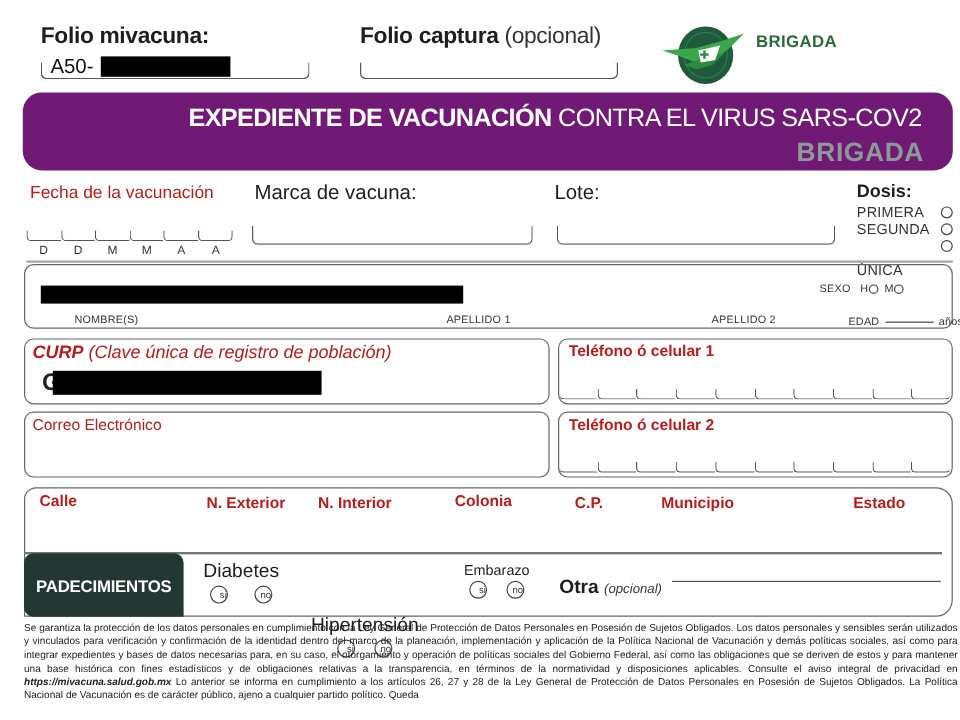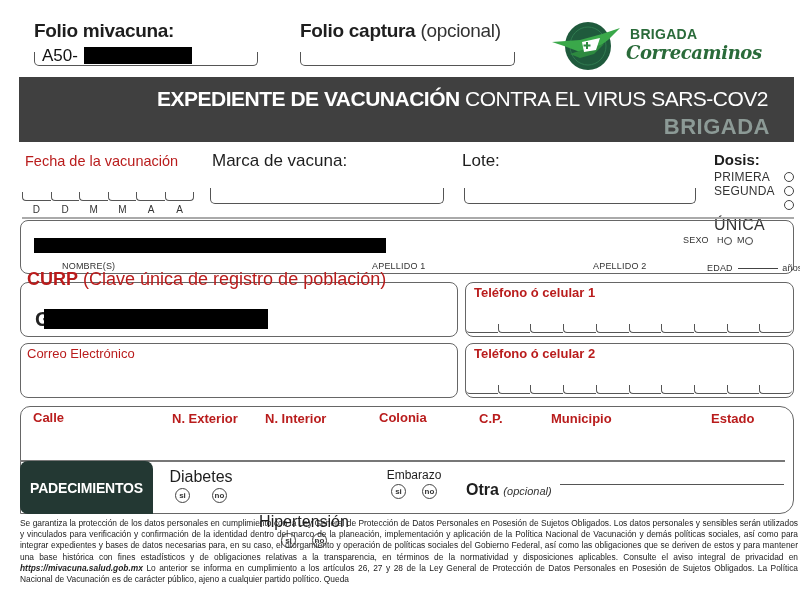--- a/index.html
+++ b/index.html
@@ -12,38 +12,38 @@
   .folio-label .light { font-weight: normal; color: #333; }
   .bracket-box { border: 1.5px solid #555; border-top: none; border-radius: 0 0 5px 5px; height: 14px; }
   .folio-value { font-size: 17px; color: #111; }
   .redact { background: #000; }
 
   
   .logo-brigada { font-size: 14px; font-weight: bold; color: #2a6b3a; letter-spacing: 0.3px; }
   .logo-corre { font-family: "DejaVu Serif", "Liberation Serif", serif; font-style: italic; font-weight: bold; font-size: 18px; color: #2a6b3a; letter-spacing: -0.4px; }
 
   
-  .banner { background: #404040; }
+  .banner { background: #701a75; border-radius: 16px; }
   .banner-title { color: #fff; font-size: 21px; white-space: nowrap; letter-spacing: -0.5px; }
   .banner-title b { font-weight: bold; }
   .banner-title .thin { font-weight: normal; }
   .banner-sub { color: #8c9a96; font-weight: bold; font-size: 22px; letter-spacing: 0.5px; }
 
   
   .lbl { font-size: 14px; color: #b91c1c; white-space: nowrap; }
   .lbl-md { font-size: 17px; color: #1e1e1e; white-space: nowrap; }
   .lbl-b { font-weight: bold; }
   .small-cap { font-size: 9px; color: #333; letter-spacing: 0.2px; white-space: nowrap; }
   .tiny { font-size: 10px; color: #333; white-space: nowrap; }
 
   .rbox { border: 1.5px solid #666; border-radius: 8px; }
   .hline { height: 1.5px; background: #888; }
 
   .radio { display: inline-block; width: 10px; height: 10px; border: 1.2px solid #444; border-radius: 50%; vertical-align: middle; }
-  .sino { display: inline-block; width: 15px; height: 15px; border: 1.2px solid #444; border-radius: 50%; font-size: 8px; line-height: 13px; text-align: center; color: #333; font-weight: bold; }
+  .sino { display: inline-block; width: 15px; height: 15px; border: 1.2px solid #444; border-radius: 50%; font-size: 8px; line-height: 13px; text-align: right; color: #333; }
 
   .padec-tab { background: #233833; border-radius: 8px 8px 0 0; color: #fff; font-weight: bold; font-size: 14px; display: flex; align-items: center; justify-content: center; letter-spacing: -0.2px; }
 
   .legal { font-size: 8.4px; line-height: 11.2px; color: #222; text-align: justify; }
   .legal i b { font-weight: bold; }
 
   .tick-row { display: flex; position: absolute; }
   .tick-seg { flex: 1; height: 9px; border-bottom: 1.3px solid #555; border-left: 1.3px solid #555; border-radius: 0 0 0 4px; }
   .tick-seg:last-child { border-right: 1.3px solid #555; border-radius: 0 0 4px 4px; }
 </style>
@@ -69,21 +69,20 @@
   <svg class="abs" style="left:0;top:0;" width="72" height="52" viewBox="0 0 72 52">
     <ellipse cx="38" cy="26" rx="23" ry="24" fill="#1f5a3c"></ellipse>
     <ellipse cx="38" cy="26" rx="18" ry="19" fill="none" stroke="#2f7a4f" stroke-width="1"></ellipse>
     <path d="M2 22 L30 20 L52 14 L70 8 L58 20 L50 26 L40 30 L30 32 L14 26 Z" fill="#3aa84a"></path>
     <path d="M20 34 L38 28 L54 24 L44 34 L30 38 Z" fill="#2d8a3f"></path>
     <path d="M32 22 L50 18 L46 30 L34 32 Z" fill="#ffffff"></path>
     <rect x="36" y="22" width="2" height="7" fill="#2d8a3f"></rect>
     <rect x="33.5" y="24.5" width="7" height="2" fill="#2d8a3f"></rect>
   </svg>
   <div class="abs logo-brigada" style="left:80px;top:6px;">BRIGADA</div>
-  <div class="abs logo-corre" style="left:76px;top:22px;">Correcaminos</div>
 </div>
 
 <div class="abs banner" style="left:19px;top:77px;width:775px;height:65px;">
   <div class="abs banner-title" style="right:26px;top:10px;">
     <b>EXPEDIENTE DE VACUNACIÓN</b>
     <span class="thin">CONTRA EL VIRUS SARS-COV2</span>
   </div>
   <div class="abs banner-sub" style="right:24px;top:37px;">BRIGADA</div>
 </div>
 
@@ -115,21 +114,21 @@
 <div class="abs" style="left:714px;top:170px;width:80px;">
   <div style="display:flex;justify-content:space-between;align-items:center;height:14px;">
     <span class="small-cap" style="font-size:12px;">PRIMERA</span>
       <span class="radio"></span>
   </div>
   <div style="display:flex;justify-content:space-between;align-items:center;height:14px;">
     <span class="small-cap" style="font-size:12px;">SEGUNDA</span>
       <span class="radio"></span>
   </div>
   <div style="display:flex;justify-content:space-between;align-items:center;height:14px;">
-    <span class="small-cap" style="font-size:16px;margin-top:40px;">ÚNICA</span>
+    <span class="small-cap" style="font-size:12px;margin-top:40px;">ÚNICA</span>
       <span class="radio"></span>
   </div>
 </div>
 
 <div class="abs hline" style="left:22px;top:217px;width:772px;background:#aaa;"></div>
 
 <div class="abs rbox" style="left:20px;top:220px;width:774px;height:54px;"></div>
 <div class="abs redact" style="left:34px;top:238px;width:352px;height:15px;"></div>
 <div class="abs small-cap" style="left:62px;top:261px;">NOMBRE(S)</div>
 <div class="abs small-cap" style="left:372px;top:261px;">APELLIDO 1</div>
@@ -140,21 +139,21 @@
   <span><span>H</span><span class="radio" style="width:8px;height:8px;"></span></span>&nbsp;
   <span><span>M</span><span class="radio" style="width:8px;height:8px;"></span></span>
 </div>
 <div class="abs small-cap" style="left:683px;top:263px;margin-left:24px;">
   <span>EDAD</span>
   <span style="display:inline-block;width:40px;border-bottom:1px solid #444;margin:0 2px;vertical-align:2px;"></span>
   <span>años</span>
 </div>
 
 <div class="abs rbox" style="left:20px;top:282px;width:438px;height:55px;"></div>
-<div class="abs lbl" style="left:27px;top:269px;font-size:18px;">
+<div class="abs lbl" style="left:27px;top:285px;font-size:15px;font-style:italic;">
   <b>CURP</b> <span>(Clave única de registro de población)</span>
 </div>
 <div class="abs" style="left:35px;top:308px;font-size:20px;font-weight:bold;">G</div>
 <div class="abs redact" style="left:44px;top:309px;width:224px;height:20px;"></div>
 
 <div class="abs rbox" style="left:20px;top:343px;width:438px;height:55px;"></div>
 <div class="abs lbl" style="left:27px;top:346px;font-size:13px;">Correo Electrónico</div>
 
 <div class="abs rbox" style="left:465px;top:282px;width:329px;height:55px;"></div>
 <div class="abs lbl lbl-b" style="left:474px;top:285px;font-size:13px;">Teléfono ó celular 1</div>

